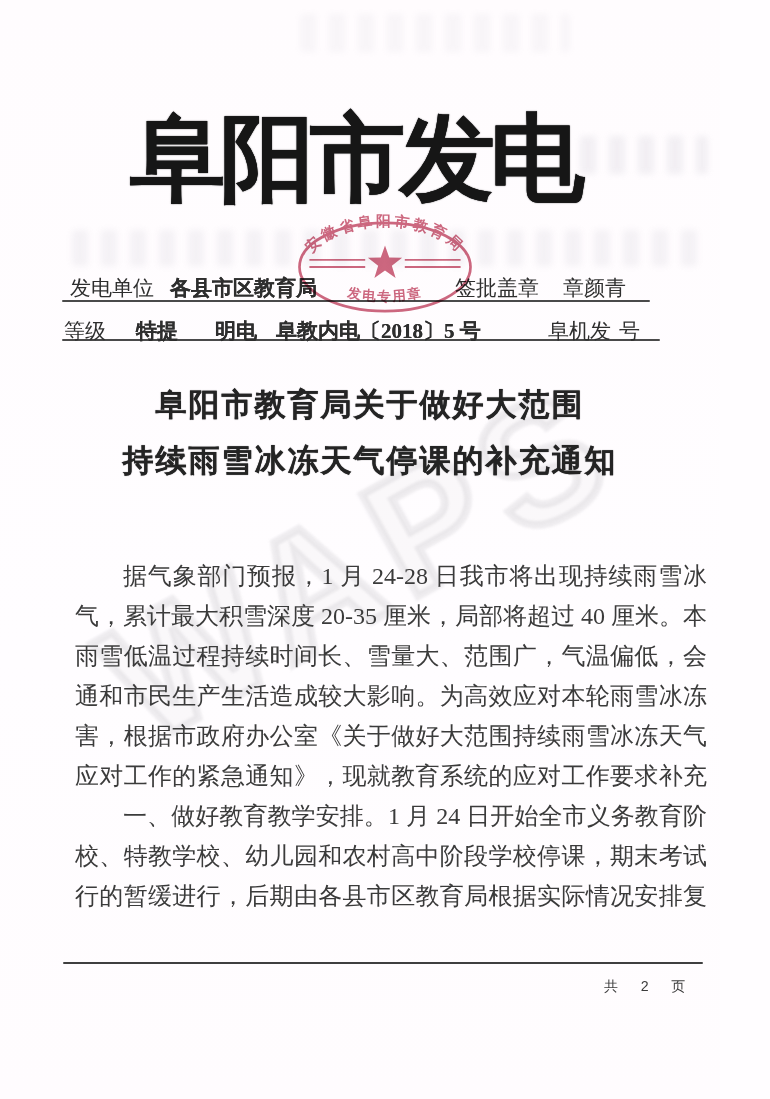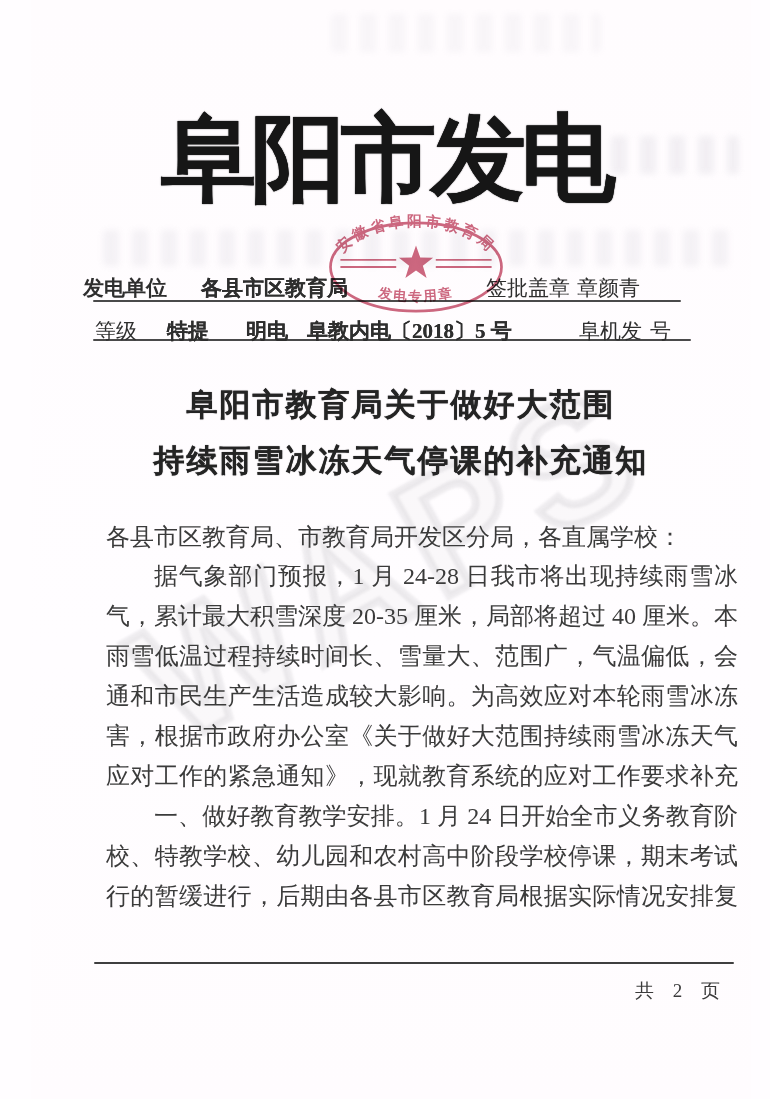--- a/index.html
+++ b/index.html
@@ -1,21 +1,20 @@
 <!DOCTYPE html>
 <html><head>
 <meta charset="utf-8">
 <style>
   html,body{margin:0;padding:0;background:#fffdff;}
   .page{
     position:relative;width:720px;height:1099px;overflow:hidden;
     background:linear-gradient(180deg,#fffcfe 0%,#fffdff 60%,#fffcfe 100%);
     font-family:"Liberation Serif","DejaVu Serif",serif;
     color:#333;
-    margin-left:31px;
   }
   
   .bleed{
     position:absolute;filter:blur(3px);opacity:.55;border-radius:4px;
     background:repeating-linear-gradient(90deg,rgba(172,168,184,.28) 0 16px,transparent 16px 29px);
   }
   .bleed-a{left:580px;top:136px;width:128px;height:38px;}
   .bleed-b{left:72px;top:230px;width:636px;height:36px;opacity:.45;}
   .bleed-c{left:300px;top:14px;width:270px;height:38px;opacity:.3;}
   
@@ -48,44 +47,44 @@
     text-shadow:0 0 .8px #242424;white-space:nowrap;
   }
   .doc-title.l1{top:384px;}
   .doc-title.l2{top:440px;}
   .salutation{position:absolute;left:75px;top:521px;width:640px;
     font-size:24px;color:#3b3b3b;white-space:nowrap;}
   .body-text{position:absolute;left:75px;top:556px;width:632px;font-size:24px;color:#3b3b3b;}
   .bline{height:40px;line-height:40px;white-space:nowrap;}
   .bline.fill{white-space:normal;text-align:justify;text-align-last:justify;overflow:hidden;}
   .bline.indent{text-indent:2em;}
-  .footer-page{position:absolute;left:604px;top:978px;font-size:19px;
-    letter-spacing:7px;color:#3b3b3b;white-space:nowrap;}
+  .footer-page{position:absolute;left:604px;top:978px;font-size:14px;
+    letter-spacing:7px;color:#3b3b3b;white-space:nowrap;font-family:Liberation Mono, monospace;}
 </style>
 </head>
 <body>
 
 <div class="page">
 
   <div class="bleed bleed-a"></div>
   <div class="bleed bleed-b"></div>
   <div class="bleed bleed-c"></div>
 
   <div class="watermark">WAPS</div>
 
   <h1 class="masthead">阜阳市发电</h1>
 
   <div class="rule rule-1"></div>
   <div class="rule rule-2"></div>
 
   <div class="formrow" style="top:274px;">
-    <span class="f-item" style="left:52px;font-weight:bold;">发电单位</span>
+    <span class="f-item" style="left:70px;">发电单位</span>
     <span class="f-item b" style="left:170px;">各县市区教育局</span>
     <span class="f-item" style="left:455px;text-align:right;">签批盖章</span>
-    <span class="f-item" style="left:546px;font-family:Liberation Mono, monospace;">章颜青</span>
+    <span class="f-item" style="left:563px;font-family:Liberation Mono, monospace;">章颜青</span>
   </div>
 
   <div class="formrow" style="top:317px;">
     <span class="f-item" style="left:64px;">等级</span>
     <span class="f-item b" style="left:136px;">特提</span>
     <span class="f-item b" style="left:215px;">明电</span>
     <span class="f-item b" style="left:276px;">阜教内电〔2018〕5 号</span>
     <span class="f-item" style="left:548px;">阜机发</span>
     <span class="f-item" style="left:619px;">号</span>
   </div>
@@ -107,21 +106,20 @@
       <path id="sealArcBottom" d="M 56 92 Q 110 107 164 92" fill="none" stroke="none"></path>
       <text font-size="15" letter-spacing="2" font-weight="700" stroke="none">
         <textPath href="#sealArcBottom" startOffset="50%" text-anchor="middle">发电专用章</textPath>
       </text>
     </g>
   </svg>
 
   <h2 class="doc-title l2">持续雨雪冰冻天气停课的补充通知</h2>
   <h2 class="doc-title l1">阜阳市教育局关于做好大范围</h2>
 
-  <div class="salutation">各县市区教育局、市教育局开发区分局，各直属学校：</div>
 
   <div class="body-text">
 
   <div class="bline indent fill">据气象部门预报，1 月 24-28 日我市将出现持续雨雪冰冻天</div>
       <div class="bline fill">气，累计最大积雪深度 20-35 厘米，局部将超过 40 厘米。本次</div>
       <div class="bline fill">雨雪低温过程持续时间长、雪量大、范围广，气温偏低，会对交</div>
       <div class="bline fill">通和市民生产生活造成较大影响。为高效应对本轮雨雪冰冻灾</div>
       <div class="bline fill">害，根据市政府办公室《关于做好大范围持续雨雪冰冻天气防范</div>
       <div class="bline fill">应对工作的紧急通知》，现就教育系统的应对工作要求补充通知</div>
       <div class="bline indent fill">一、做好教育教学安排。1 月 24 日开始全市义务教育阶段学</div>

